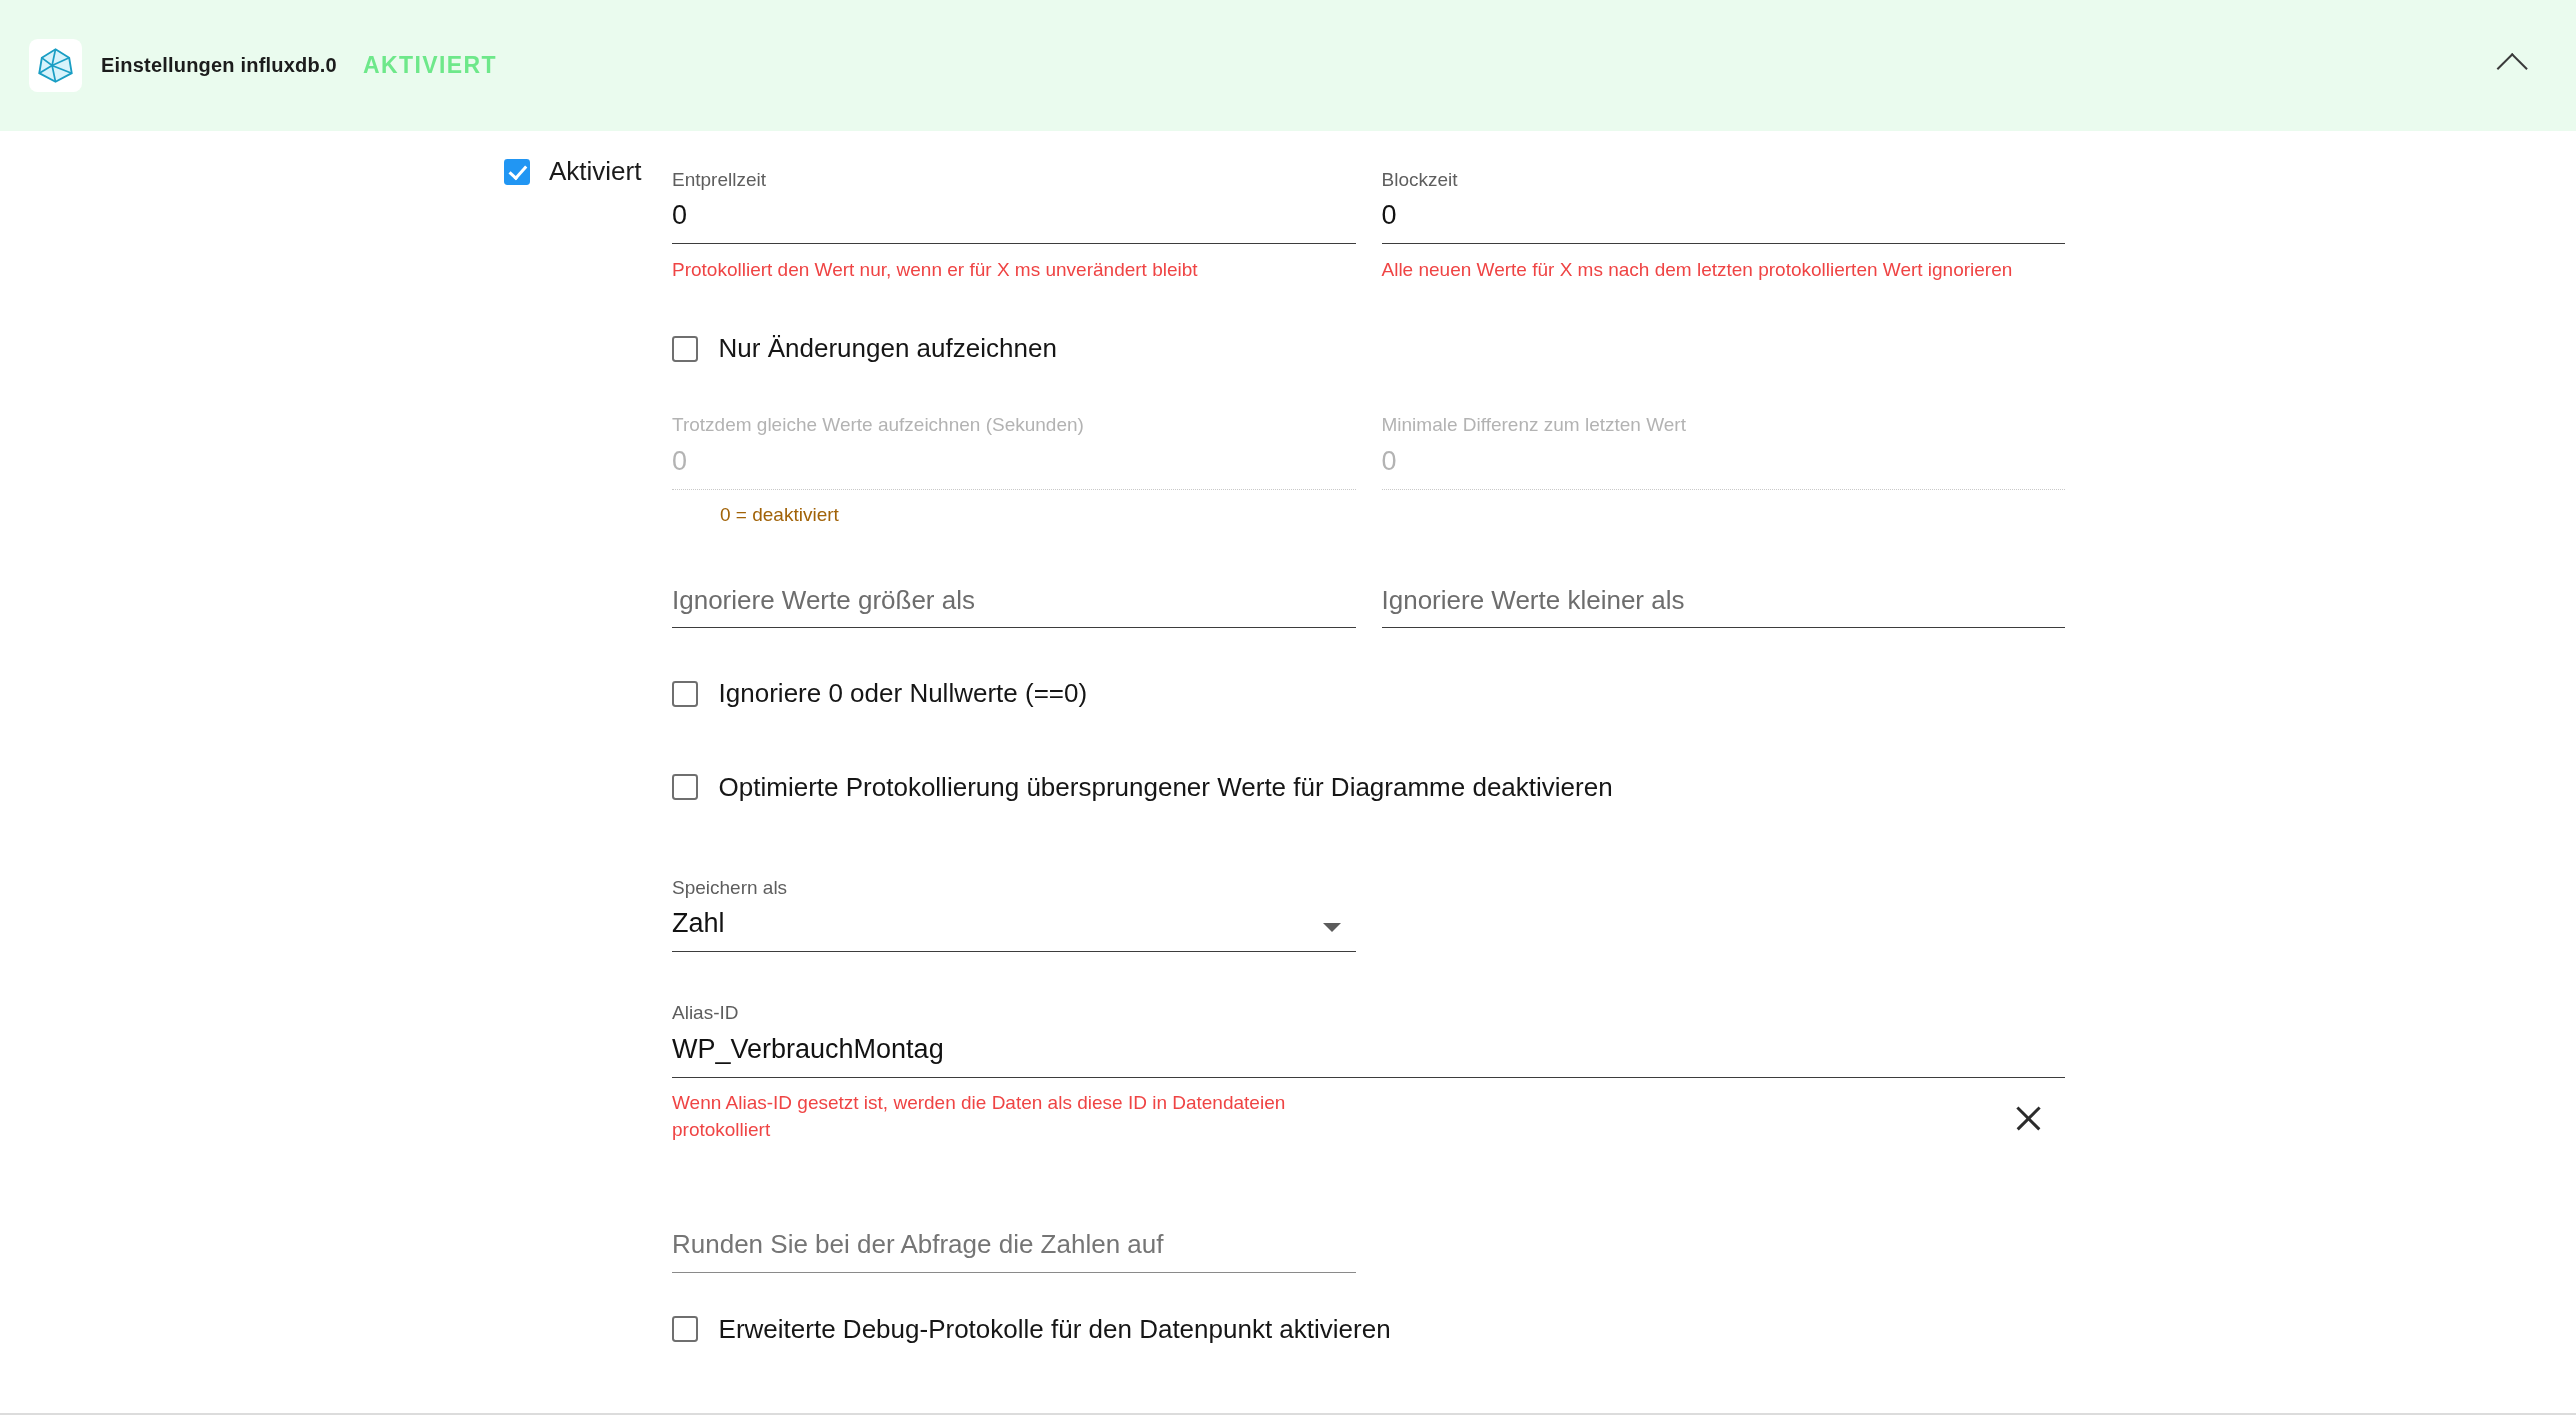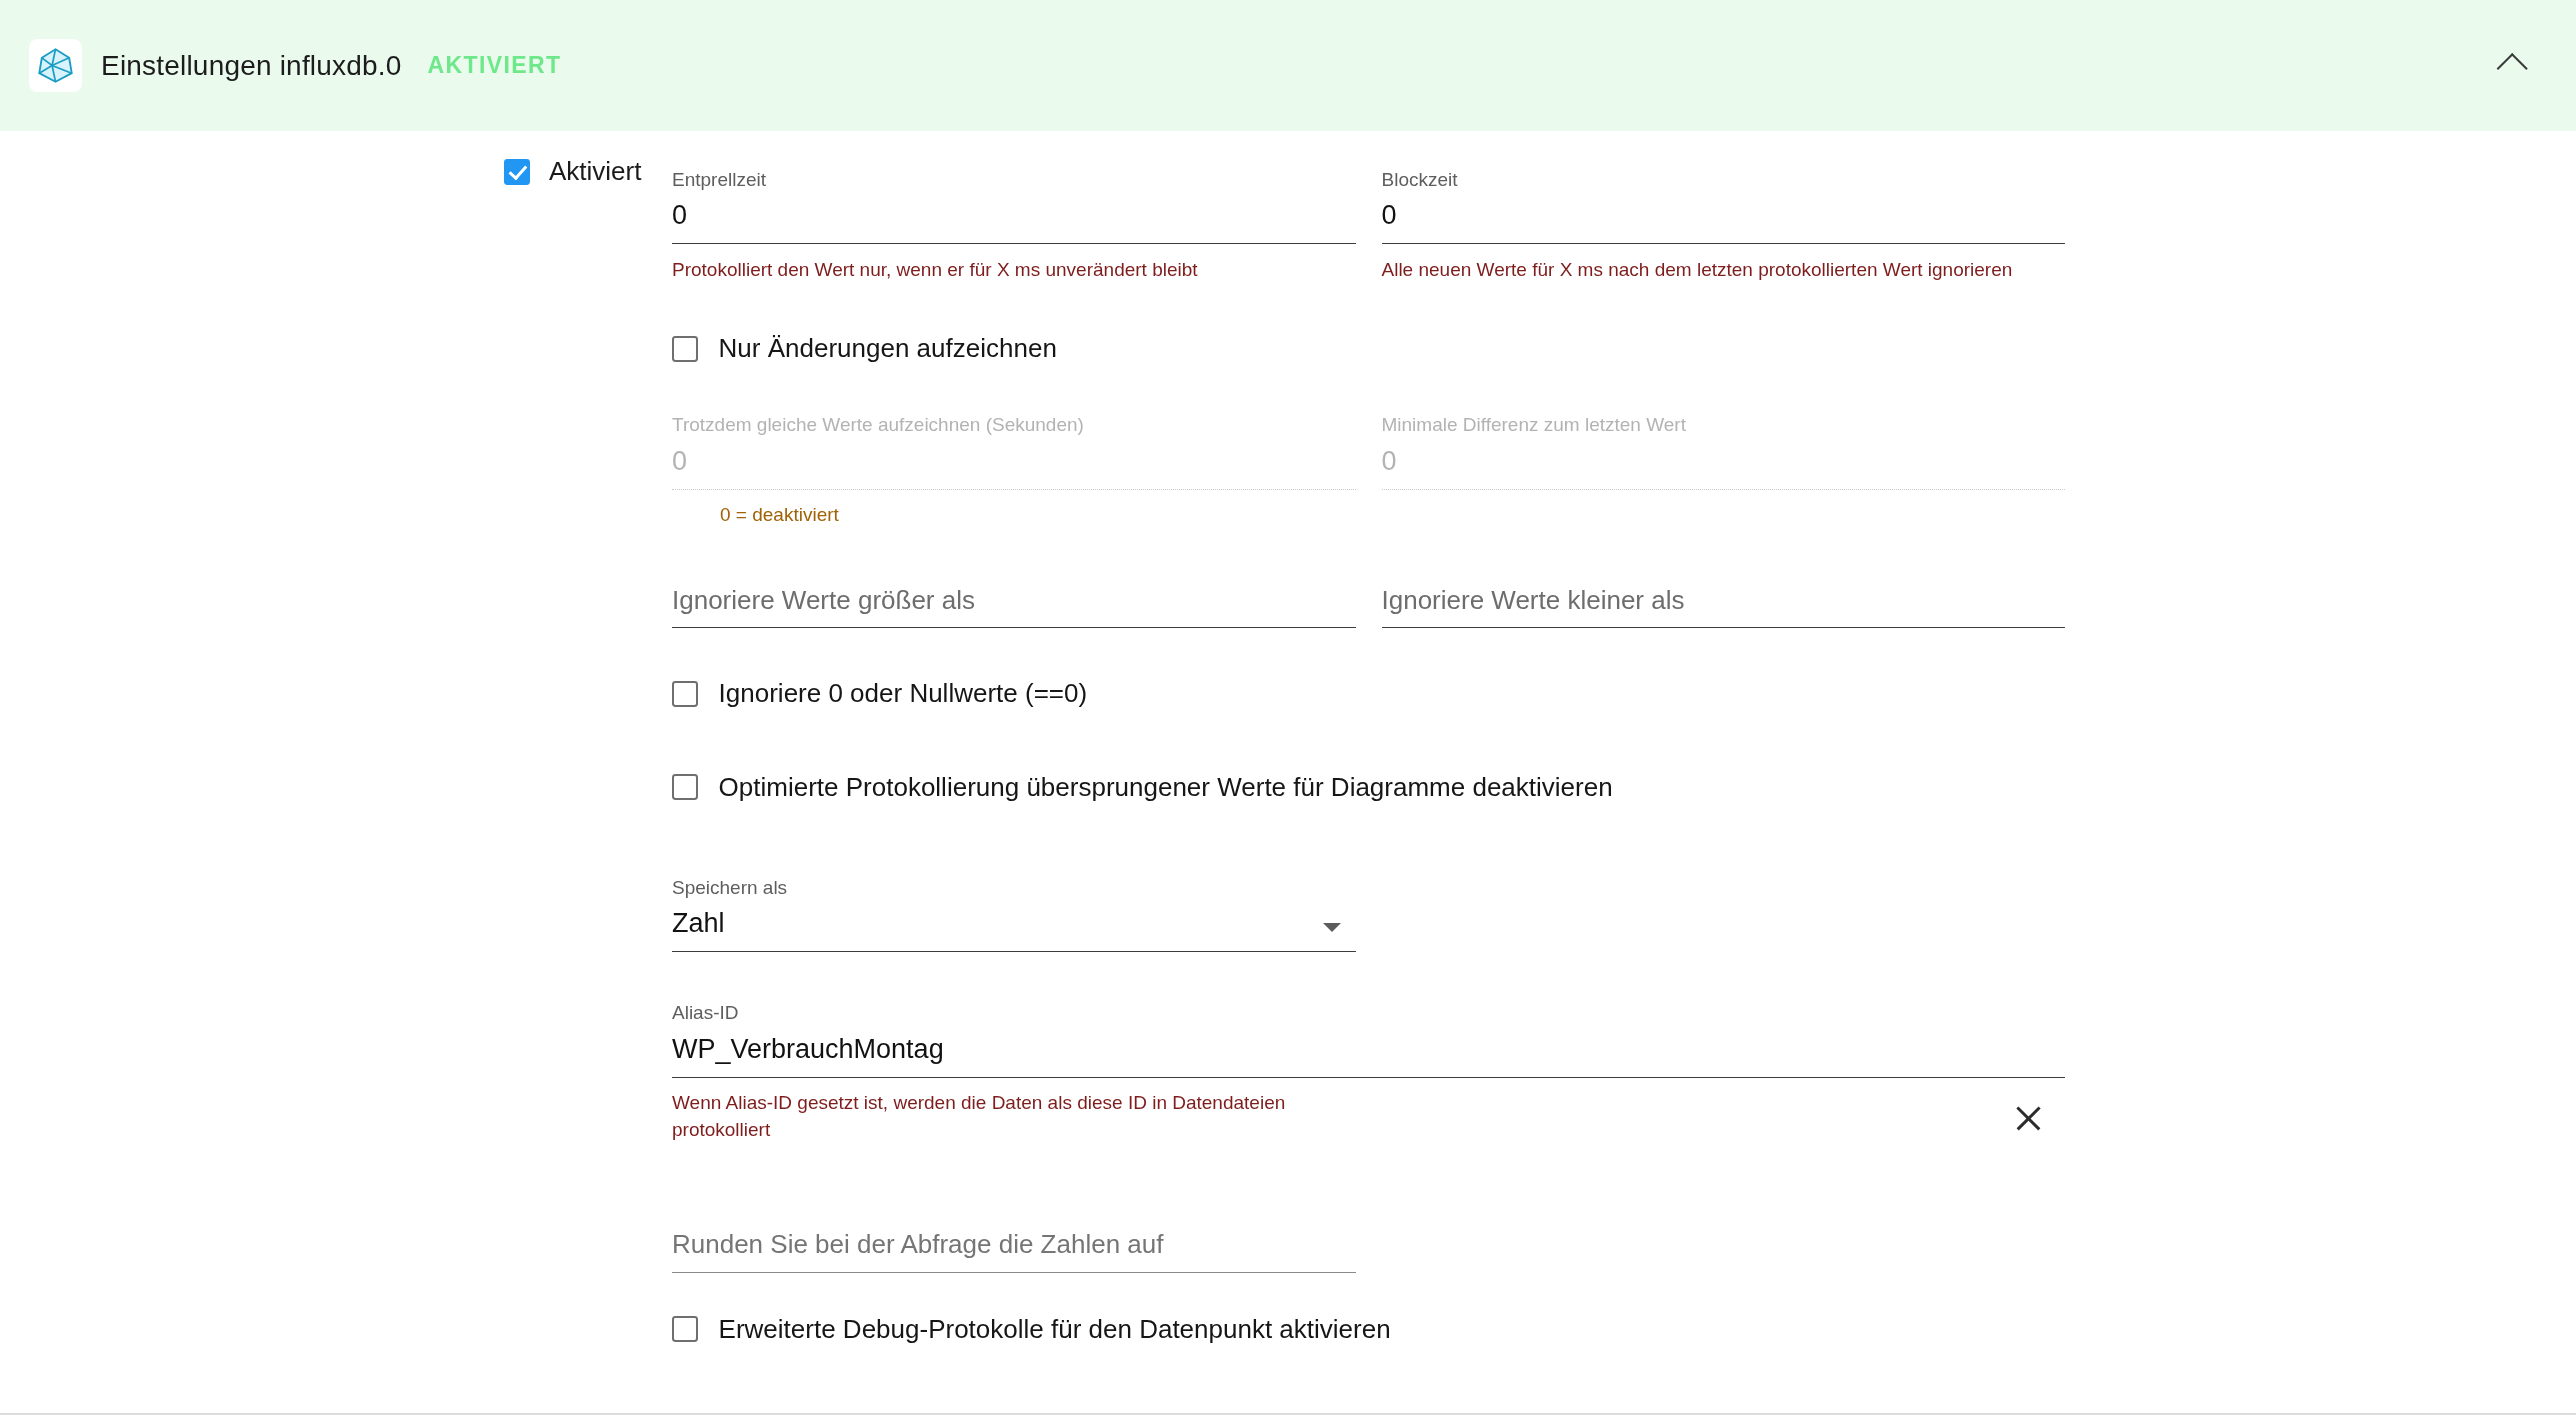--- a/index.html
+++ b/index.html
@@ -38,22 +38,22 @@
     flex: 0 0 53px;
     border-radius: 8.6px;
     background: #ffffff;
     display: flex;
     align-items: center;
     justify-content: center;
     margin-right: 19px;
   }
   .header-logo svg { display: block; }
   .header-title {
-    font-size: 28px;
-    font-weight: 400;
+    font-size: 20px;
+    font-weight: 700;
     color: #1c1c1c;
     letter-spacing: 0.2px;
     white-space: nowrap;
   }
   .header-badge {
     margin-left: 26px;
     font-size: 23px;
     font-weight: 700;
     color: #6ee88a;
     letter-spacing: 1.4px;
@@ -152,21 +152,21 @@
   }
   .field-value.ph {
     color: #6d6d6d;
     font-size: 26px;
   }
   .field-value.ph-light {
     color: #757575;
   }
   .hint {
     font-size: 19px;
-    color: #7f1d1d;
+    color: #ef4444;
     margin-top: 11.2px;
     line-height: 1.45;
     max-width: 662px;
   }
   .hint.dim { color: #a16207; margin-left: 48px; }
 
   .cbrow {
     display: flex;
     align-items: center;
     gap: 20.6px;

